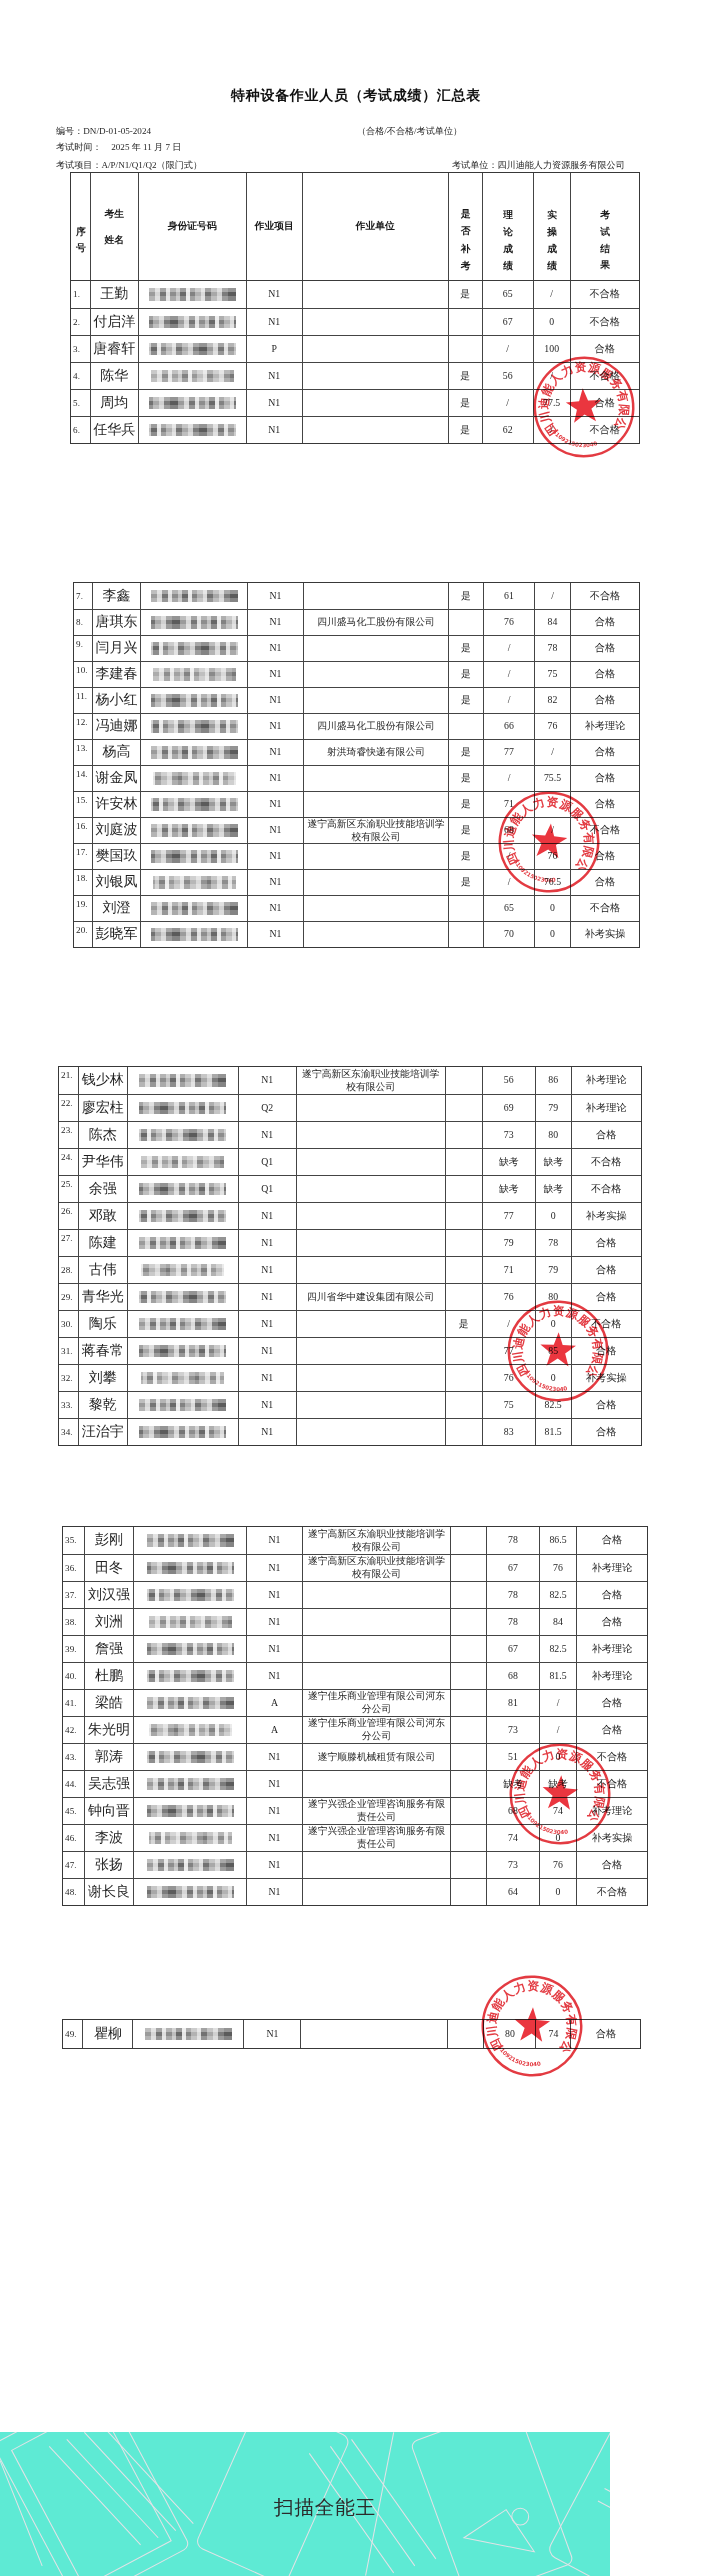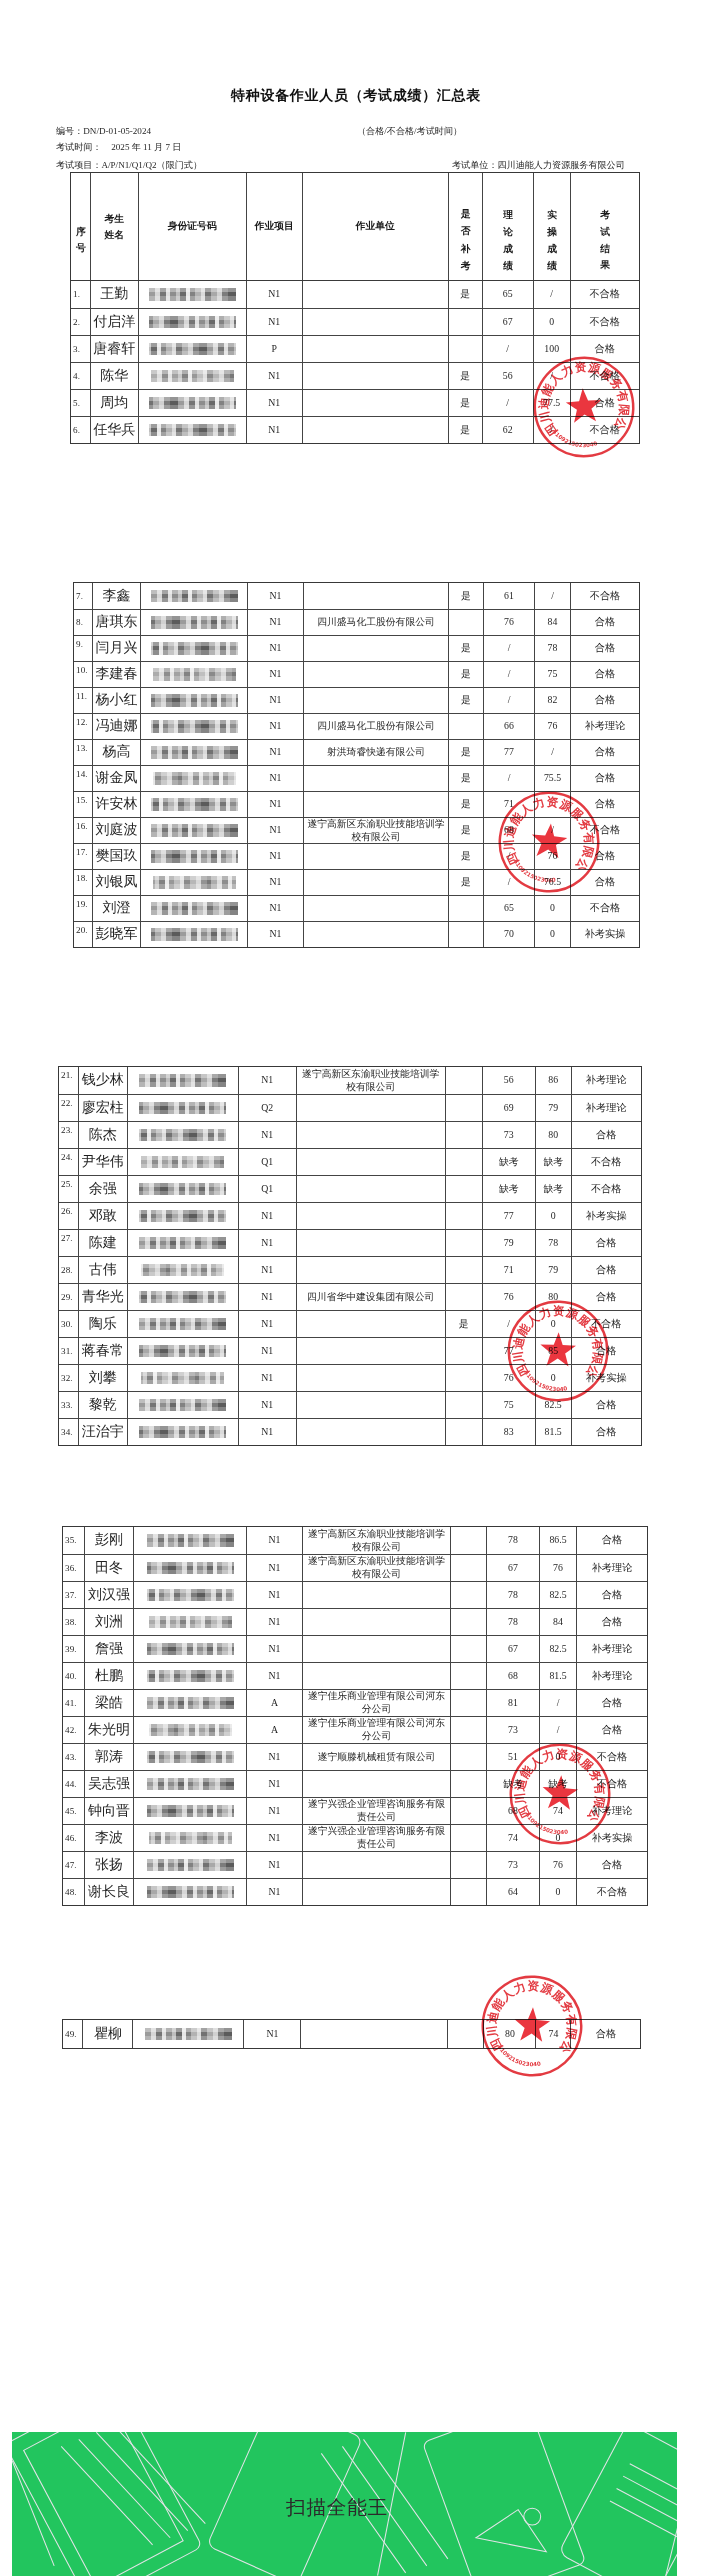--- a/index.html
+++ b/index.html
@@ -23,21 +23,21 @@
 .c,.h{display:flex;align-items:center;justify-content:center;text-align:center;border-right:0.9px solid #444;overflow:hidden}
 .c:last-child,.h:last-child{border-right:none}
 .c{font-size:9.8px;line-height:12.7px;padding:0 2.1px;color:#1f1f1f}
 .c-no{justify-content:flex-start;padding-left:2.1px;font-size:9.1px}
 .c-name{font-size:14px}
 .c-unit{padding:0 2.8px;white-space:normal}
 .c-result{font-size:10.2px}
 .s2 .row:nth-child(n+3) .c-no,.s3 .row:nth-child(-n+7) .c-no{align-items:flex-start;padding-top:2.1px}
 .h{font-weight:bold;font-size:9.8px;color:#1a1a1a}
 .vt{writing-mode:vertical-rl;letter-spacing:17px;margin-bottom:-17px}
-.h2l{width:20.4px;line-height:16px;white-space:normal;word-break:break-all}
+.h2l{width:20.4px;line-height:26px;white-space:normal;word-break:break-all}
 
 .mosaic{display:block;width:87px;height:12.7px;margin:auto;
  background:
   linear-gradient(180deg,rgba(255,255,255,.35) 0 4.2px,rgba(255,255,255,0) 4.2px 8.4px,rgba(255,255,255,.25) 8.4px 12.7px),
   linear-gradient(90deg,#8a8a8a 0 6.3px,#cfcfcf 6.3px 11.3px,#5e5e5e 11.3px 17px,#dadada 17px 21px,#7a7a7a 21px 27px,#b3b3b3 27px 31px,#4e4e4e 31px 37px,#e3e3e3 37px 41px,#6d6d6d 41px 46px,#a5a5a5 46px 52px,#d4d4d4 52px 56px,#5a5a5a 56px 62px,#9a9a9a 62px 68px,#c8c8c8 68px 73px,#666 73px 79px,#3f3f3f 79px 87px);
  background-repeat:repeat-x;filter:blur(0.5px);opacity:.85}
 .row:nth-child(3n+2) .mosaic{background-position:0 0,29px 0}
 .row:nth-child(3n) .mosaic{background-position:0 0,58px 0}
 .row:nth-child(4n) .mosaic{width:83px;opacity:.7}
 
@@ -47,33 +47,33 @@
 .s4{left:62px;top:1526px;--cols:22px 49px 113px 56px 148px 36px 53px 37px 70px;--rh:27px}
 .s5{left:62px;top:2019px;--cols:20.4px 50px 111px 57px 147px 36px 52px 35px 69px;--rh:28px}
 
 .stamp{position:absolute;width:104px;height:104px;mix-blend-mode:multiply;opacity:.9}
 .stamp svg{width:104px;height:104px;display:block}
 .seal-ring{fill:none;stroke:#e0252d;stroke-width:3.6}
 .seal-text{fill:#e0252d;font-family:"DejaVu Sans",sans-serif;font-weight:bold;font-size:17px}
 .seal-code{fill:#e0252d;font-family:"DejaVu Sans",sans-serif;font-weight:bold;font-size:8px}
 .seal-star{fill:#e8202a}
 
-.footer{position:absolute;left:12px;top:2432px;width:665px;height:144px;background:#22c55e;overflow:hidden}
+.footer{position:absolute;left:0;top:2432px;width:610px;height:144px;background:#5eead4;overflow:hidden}
 .footer svg{position:absolute;left:0;top:0}
 .footer-text{position:absolute;left:274px;top:62px;font-family:"DejaVu Sans",sans-serif;font-size:19.7px;color:#2b2b2b;letter-spacing:0.7px}
 </style>
 </head>
 <body>
 
 <div class="abs doc-title">特种设备作业人员（考试成绩）汇总表</div>
 
 <div class="abs meta m-code">
   <span>编号：</span><span>DN/D-01-05-2024</span>
 </div>
-<div class="abs meta m-note">（合格/不合格/考试时间）</div>
+<div class="abs meta m-note">（合格/不合格/考试单位）</div>
 <div class="abs meta m-date">
   <span>考试时间：</span><span class="gap"></span><span>2025 年 11 月 7 日</span>
 </div>
 <div class="abs meta m-items">
   <span>考试项目：</span><span>A/P/N1/Q1/Q2（限门式）</span>
 </div>
 <div class="abs meta m-org">
   <span>考试单位：</span><span>四川迪能人力资源服务有限公司</span>
 </div>
 

